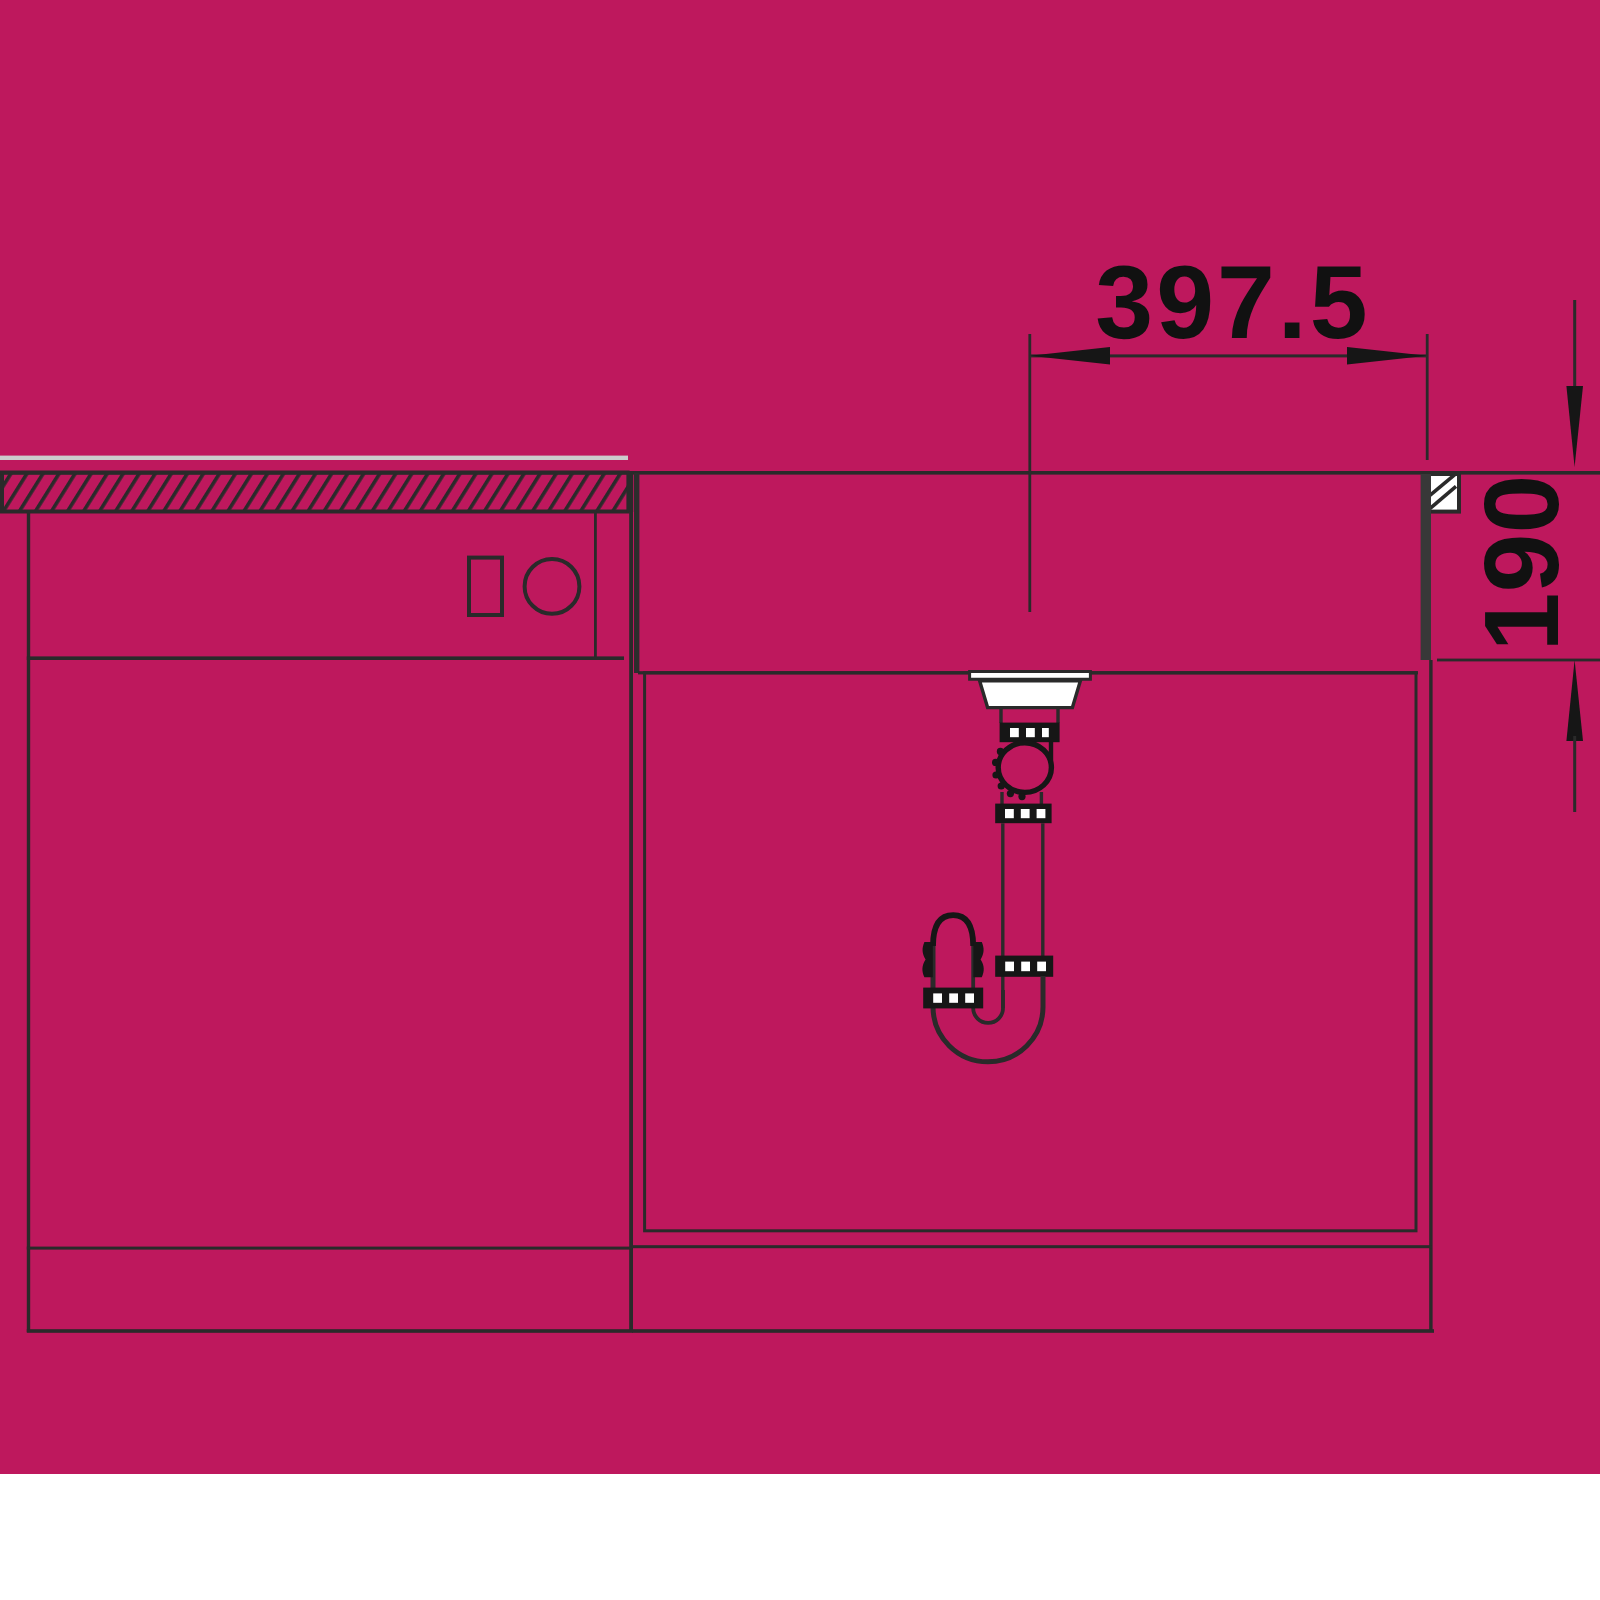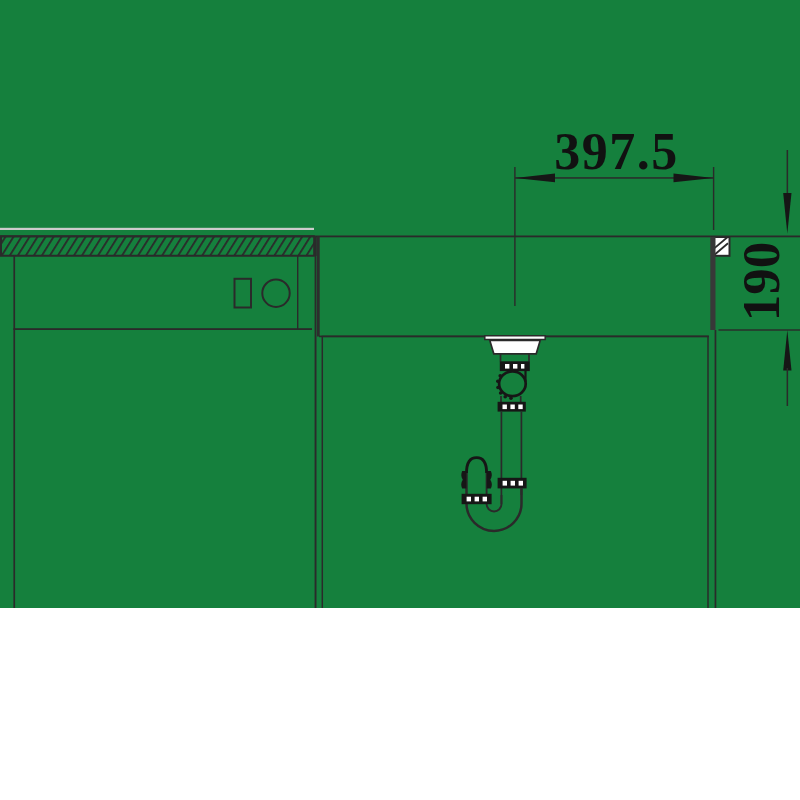--- a/index.html
+++ b/index.html
@@ -1,16 +1,16 @@
 <!DOCTYPE html>
 <html><head>
 <meta charset="utf-8">
 <style>
   html,body{margin:0;padding:0;background:#ffffff;}
-  .wrap{width:800px;height:608px;position:relative;background:#15803d;font-family:Liberation Serif, serif;}
+  .wrap{width:800px;height:737px;position:relative;background:#be185d;font-family:Liberation Sans, sans-serif;}
   svg{position:absolute;left:0;top:0;}
 </style>
 </head>
 <body>
 <div class="wrap">
 <svg width="800" height="800" viewBox="0 0 800 800">
 <defs>
 <pattern id="hatch" width="24" height="6.8" patternUnits="userSpaceOnUse" patternTransform="rotate(-58)">
 <rect width="24" height="1.8" fill="#2a2a2a"></rect>
 </pattern>

